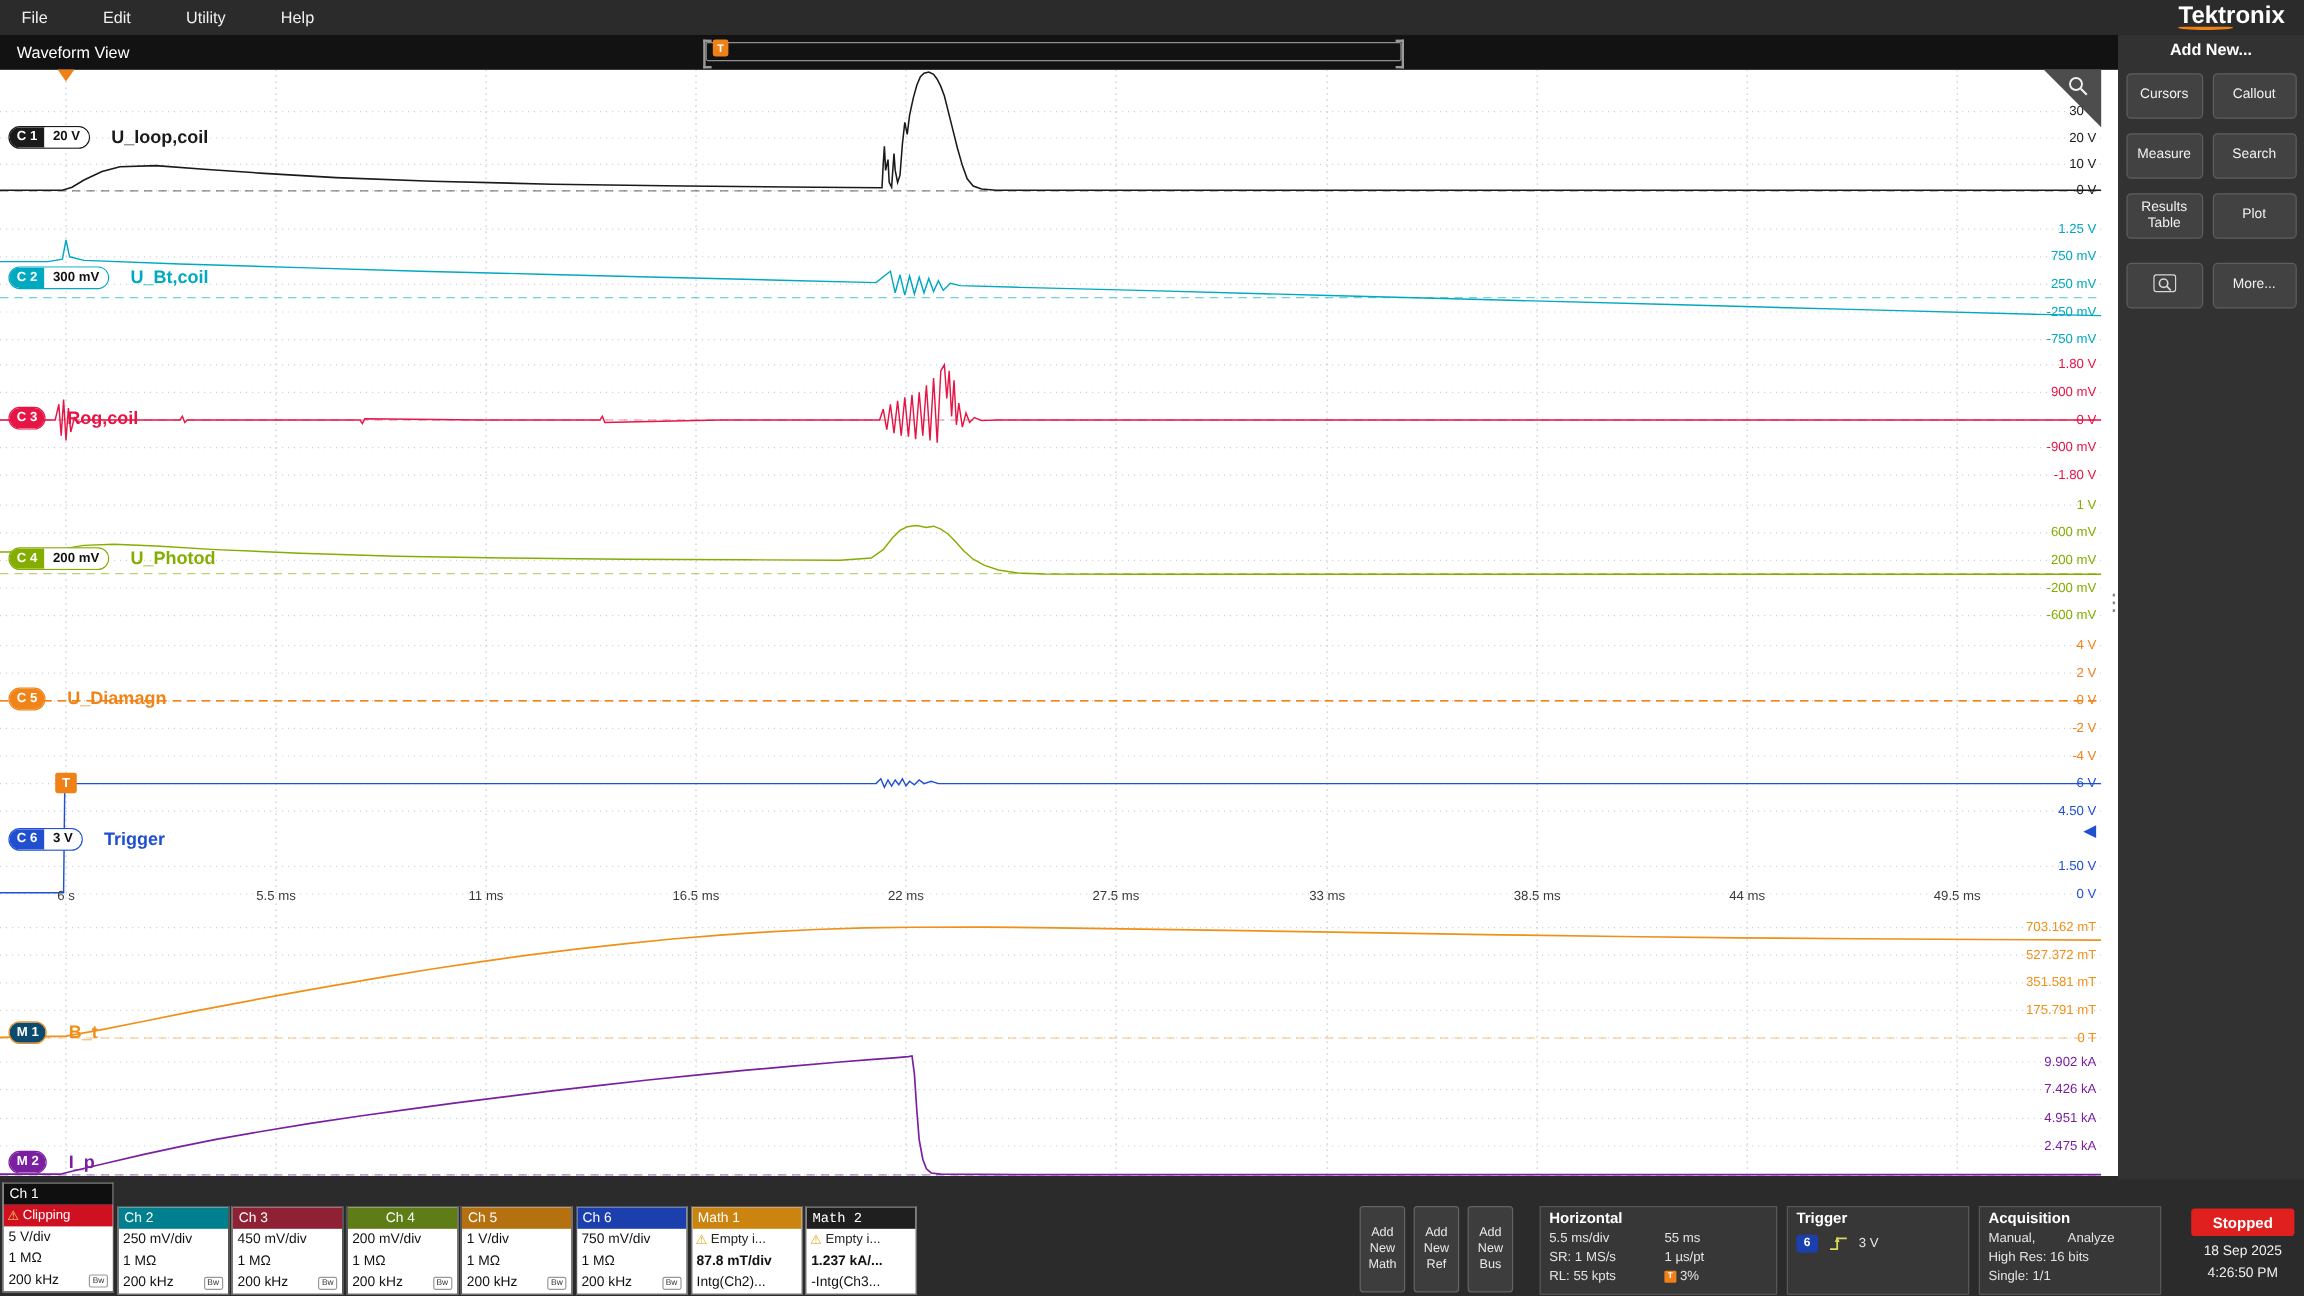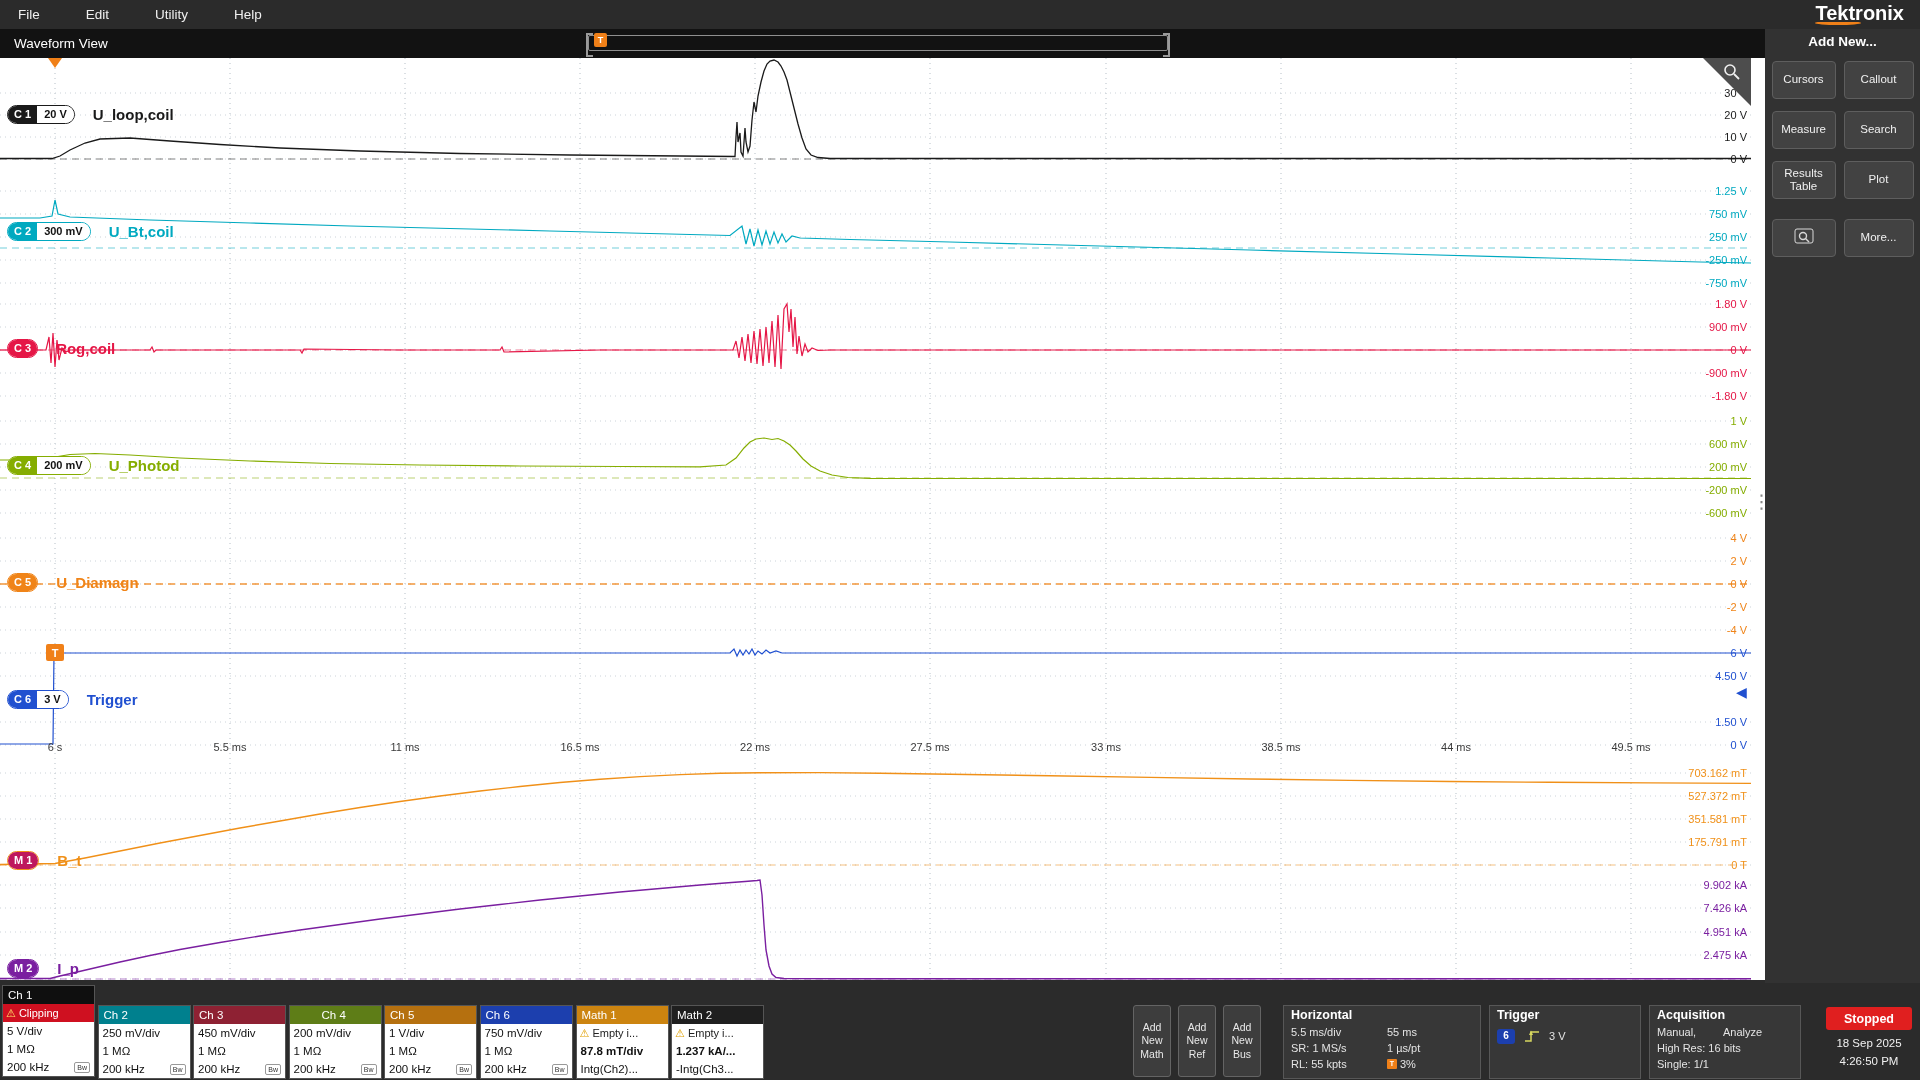--- a/index.html
+++ b/index.html
@@ -240,21 +240,21 @@
     </div>
     <div class="ch-row" style="top: 690px; left: 7px;">
       <span class="ch-pill" style="border-color: rgb(32, 80, 208); pointer-events: auto;">
         <span class="cid" style="background: rgb(32, 80, 208);">C 6</span>
         <span class="cscale">3 V</span>
       </span>
       <span class="ch-label" style="color: rgb(32, 80, 208); pointer-events: auto;">Trigger</span>
     </div>
     <div class="ch-row" style="top: 851px; left: 7px;">
       <span class="ch-pill" style="border-color: rgb(240, 144, 24); pointer-events: auto;">
-        <span class="cid" style="background: #be185d;">M 1</span>
+        <span class="cid" style="background: #0c4a6e;">M 1</span>
       </span>
       <span class="ch-label" style="color: rgb(240, 144, 24); pointer-events: auto;">B_t</span>
     </div>
     <div class="ch-row" style="top: 959px; left: 7px;">
       <span class="ch-pill" style="border-color: rgb(122, 31, 160); pointer-events: auto;">
         <span class="cid" style="background: rgb(122, 31, 160);">M 2</span>
       </span>
       <span class="ch-label" style="color: rgb(122, 31, 160); pointer-events: auto;">I_p</span>
     </div>
   </div>
@@ -378,21 +378,21 @@
       <div class="hdr" style="background: rgb(204, 132, 16);">Math 1</div>
       <div class="warn" style="color: rgb(34, 34, 34);"><span style="color: rgb(224, 160, 0); font-size: 11px;">⚠</span> Empty i...</div>
       <div class="brow">
         <span style="font-weight: bold;">87.8 mT/div</span>
       </div>
       <div class="brow">
         <span>Intg(Ch2)...</span>
       </div>
     </div>
     <div class="badge" style="left: 671px; top: 22px;">
-      <div class="hdr" style="background: rgb(31, 31, 31);">Math 2</div>
+      <div class="hdr" style="background: rgb(31, 31, 31); font-family: Liberation Mono, monospace;">Math 2</div>
       <div class="warn" style="color: rgb(34, 34, 34);"><span style="color: rgb(224, 160, 0); font-size: 11px;">⚠</span> Empty i...</div>
       <div class="brow">
         <span style="font-weight: bold;">1.237 kA/...</span>
       </div>
       <div class="brow">
         <span>-Intg(Ch3...</span>
       </div>
     </div>
     <div class="addbtn" style="left: 1133px;">
       <span>Add</span>

